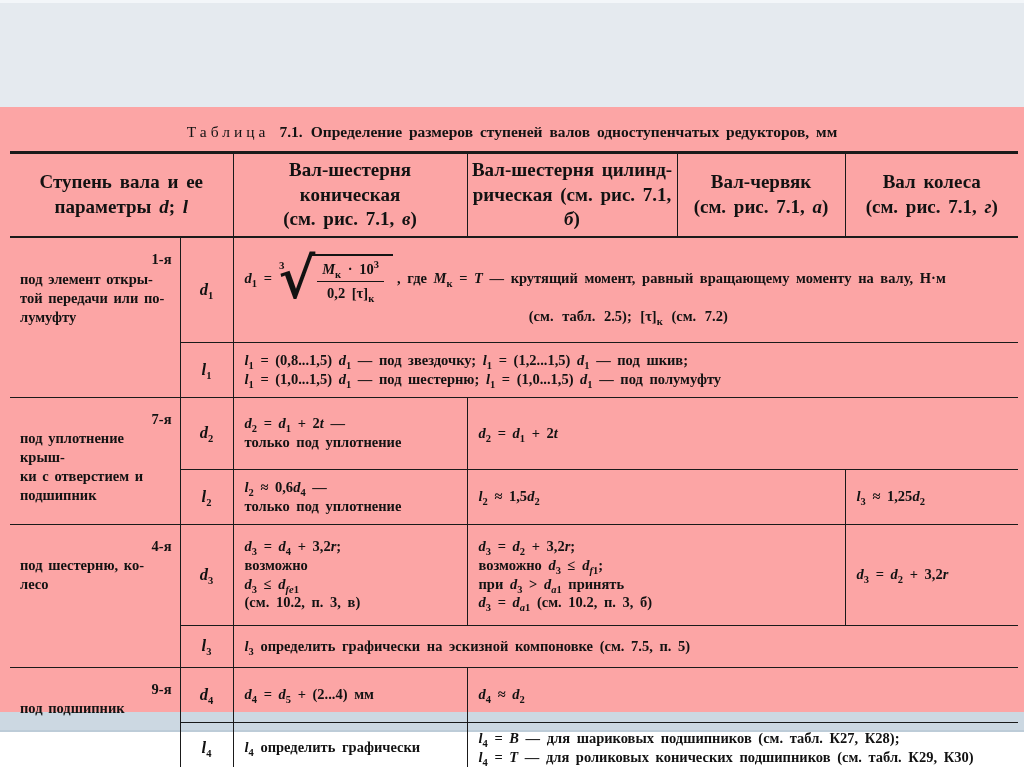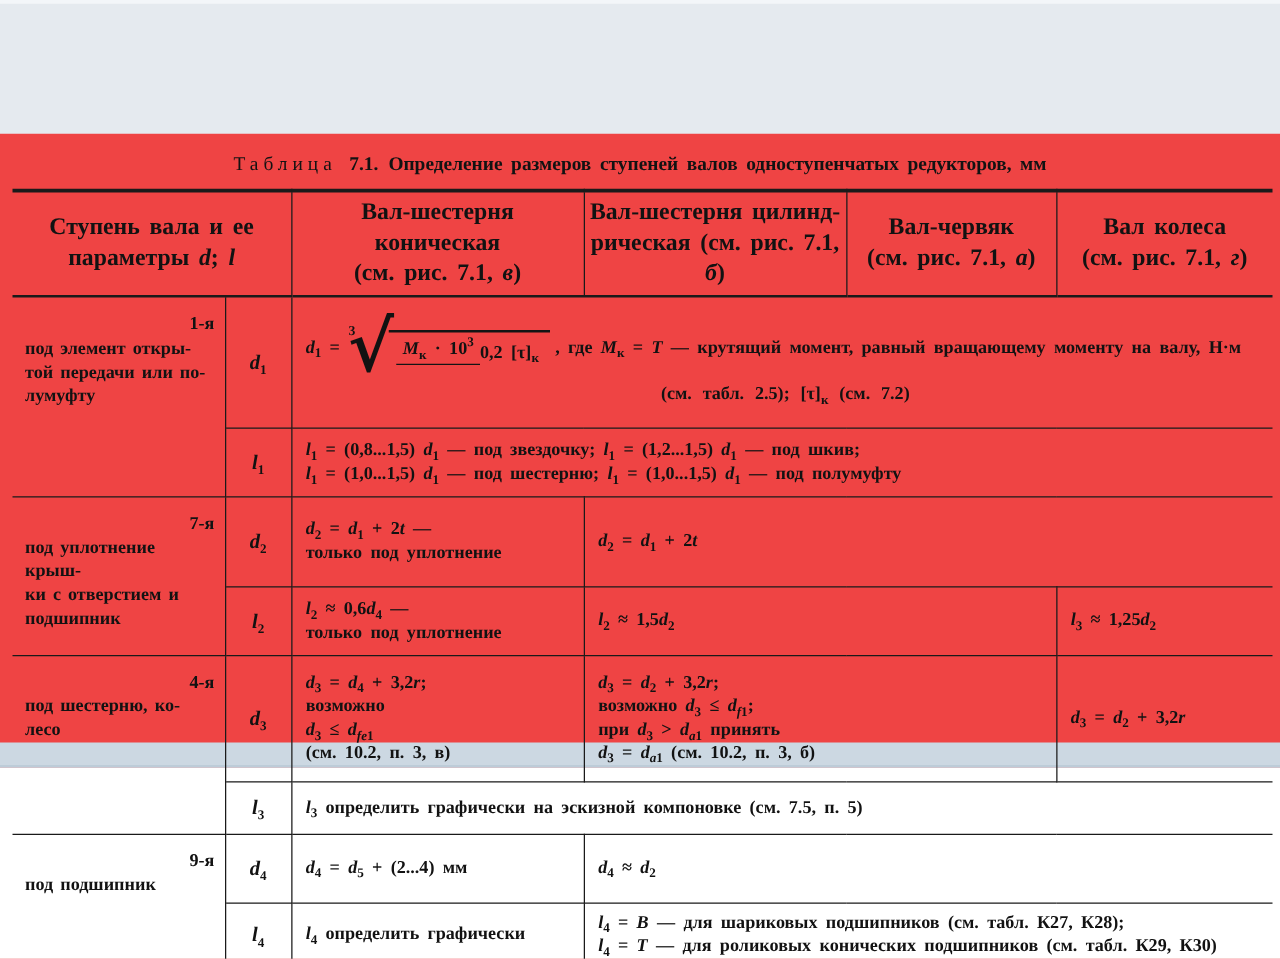--- a/index.html
+++ b/index.html
@@ -1,18 +1,18 @@
 <!DOCTYPE html>
 <html><head>
 <meta charset="utf-8">
 <style>
   html,body{margin:0;padding:0;}
   body{width:1024px;height:767px;background:#ffffff;overflow:hidden;
        font-family:"Liberation Serif","DejaVu Serif",serif;color:#121212;}
-  .slide{position:relative;width:1024px;height:614px;background:#ef4444;}
+  .slide{position:relative;width:1024px;height:732px;background:#fca5a5;}
   .band-top{position:absolute;top:0;left:0;width:1024px;height:107px;background:#e5eaef;border-top:3px solid #f3f6f9;box-sizing:border-box;}
   .band-bottom{position:absolute;bottom:0;left:0;width:1024px;height:20px;background:#ccd8e2;border-bottom:2px solid #bdccd8;box-sizing:border-box;}
   .title{position:absolute;top:123px;left:0;width:1024px;text-align:center;font-size:15.5px;white-space:nowrap;}
   .title .t-word{letter-spacing:4px;font-weight:normal;margin-right:10px;}
   .title .t-num{font-weight:bold;margin-right:8px;}
   .title .t-text{font-weight:bold;word-spacing:3px;}
 
   table.main{position:absolute;left:10px;top:151px;width:1008px;border-collapse:collapse;table-layout:fixed;
              border-top:3px solid #1a1a1a;border-bottom:3px solid #1a1a1a;}
   td{border:1px solid #1a1a1a;font-size:14.5px;font-weight:bold;line-height:1.3;
@@ -38,21 +38,21 @@
   tr.r-d4{height:55px;}
   tr.r-l4{height:52px;}
 
   
   .f-line1{display:flex;align-items:center;white-space:nowrap;}
   .f-lead{margin-right:5px;font-family:Liberation Serif, serif;}
   .sqrt{display:inline-flex;align-items:center;margin:0 4px 0 2px;}
   .sqrt .idx{font-size:11px;align-self:flex-start;margin:4px -6px 0 0;position:relative;z-index:2;}
   .sqrt .rsign{font-size:56px;line-height:48px;font-weight:bold;font-family:"DejaVu Serif",serif;}
   .sqrt .rbody{border-top:2.5px solid #141414;margin-left:-4px;padding:4px 9px 0 6px;}
-  .frac{display:flex;flex-direction:row;align-items:center;}
+  .frac{display:flex;flex-direction:column;align-items:center;}
   .frac .num{border-bottom:1.7px solid #141414;padding:0 5px 2px;}
   .frac .den{padding-top:2px;}
   .f-line2{text-align:center;margin-top:4px;word-spacing:5px;}
 </style>
 </head>
 <body>
 
 <div class="slide">
   <div class="band-top"></div>
   <div class="band-bottom"></div>

